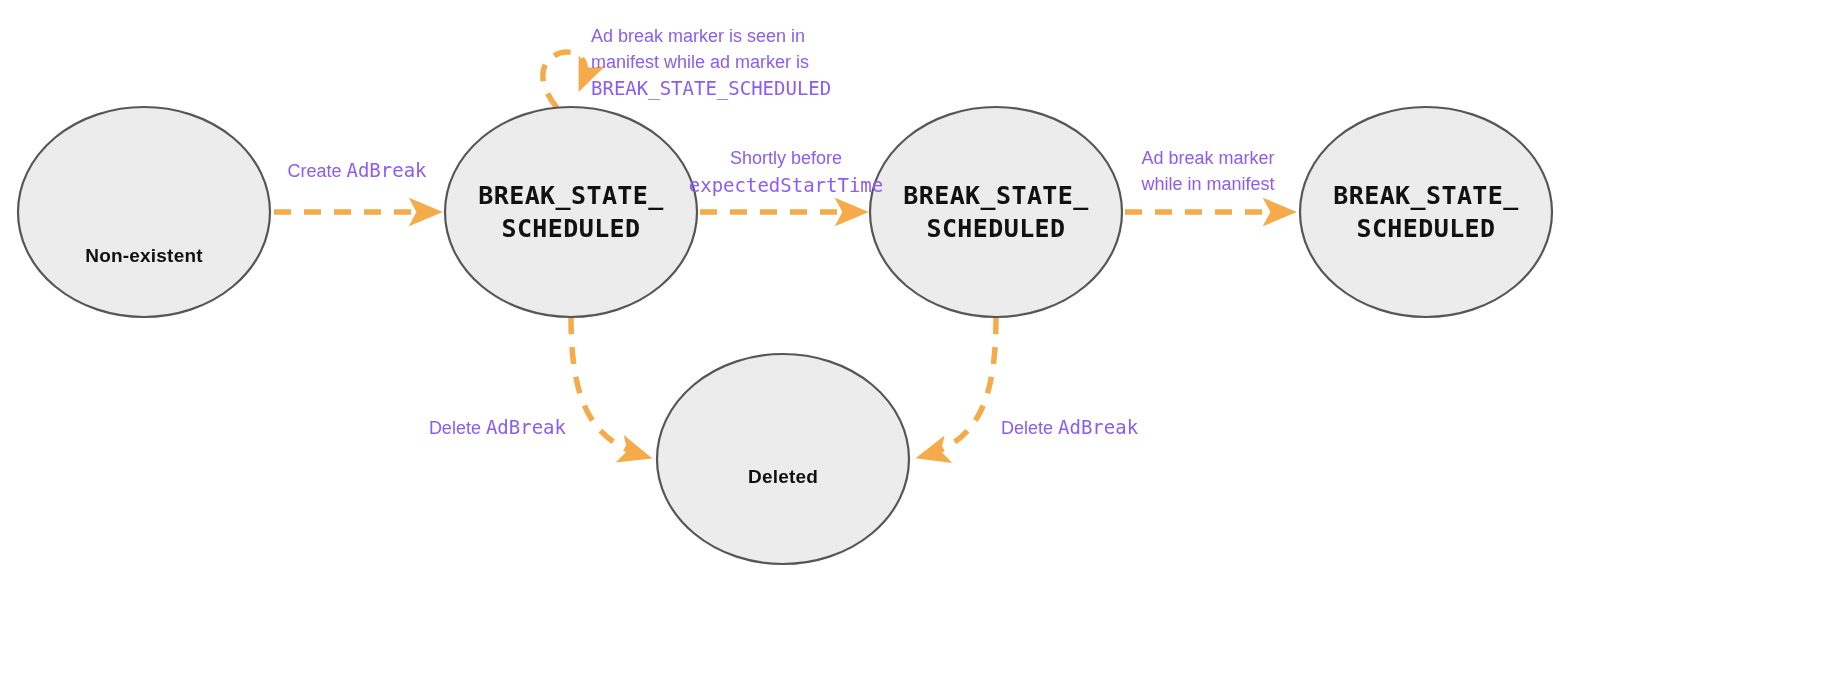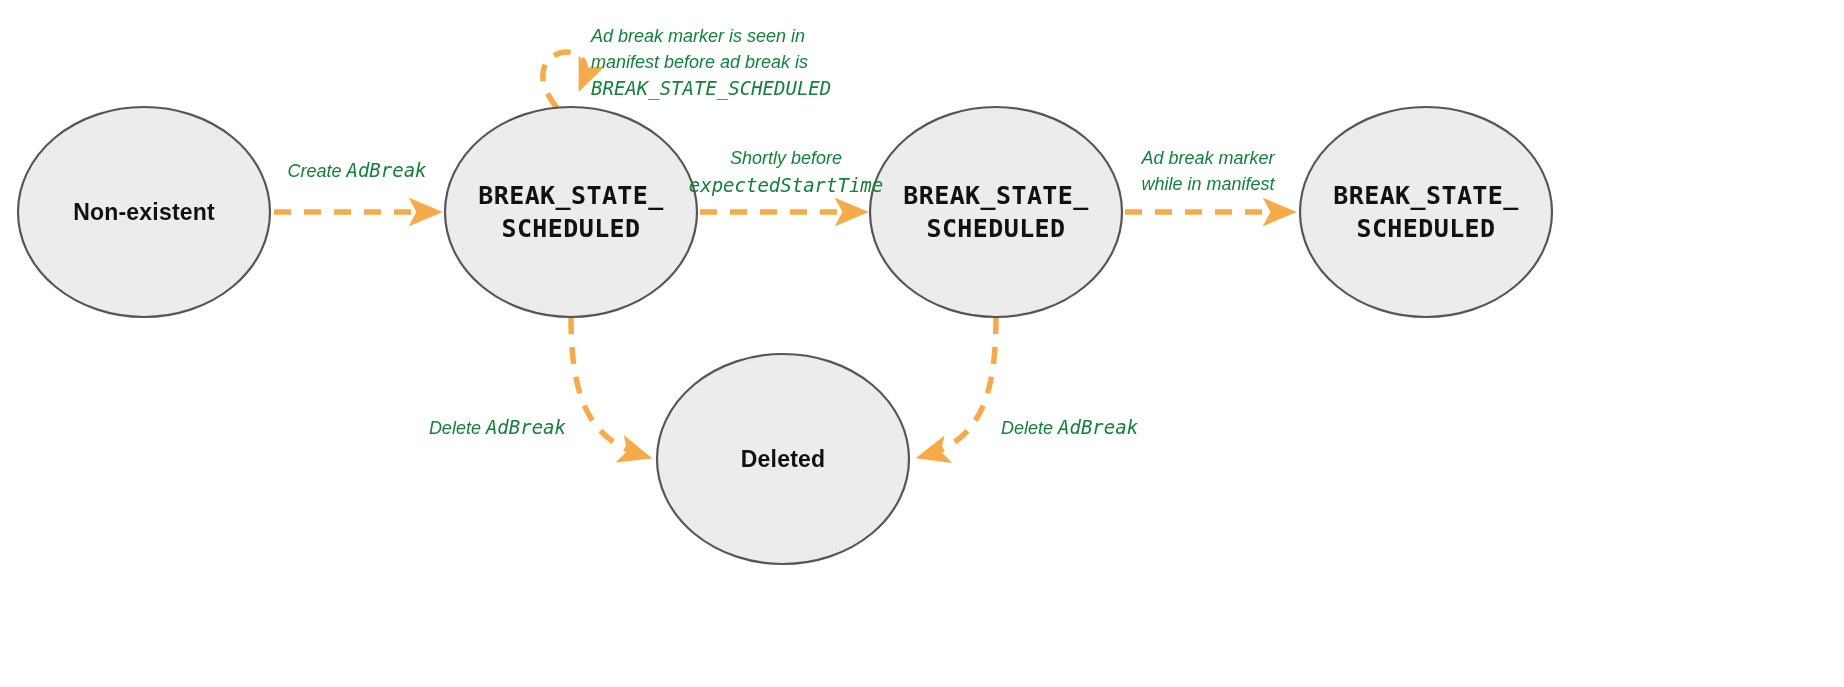--- a/index.html
+++ b/index.html
@@ -37,31 +37,31 @@
   }
   .node-label.mono {
     font-family: "DejaVu Sans Mono", "Liberation Mono", monospace;
     font-weight: bold;
     font-size: 25px;
     letter-spacing: 0.4px;
   }
   .node-label.sans {
     font-family: "Liberation Sans", sans-serif;
     font-weight: bold;
-    font-size: 23px;
+    font-size: 19px;
     letter-spacing: 0.2px;
+    margin-top: 44px;
   }
   .edge-label {
     position: absolute;
-    color: #15803d;
+    color: #8b5cf6;
     font-family: "Liberation Sans", sans-serif;
     font-size: 18px;
     line-height: 1.42;
     white-space: nowrap;
-    font-style: italic;
   }
   .edge-label .mono {
     font-family: "DejaVu Sans Mono", "Liberation Mono", monospace;
     font-size: 19px;
   }
   .edge-label.center { transform: translateX(-50%); }
   .edge-label.right  { transform: translateX(-100%); }
 </style>
 </head>
 <body>
@@ -108,31 +108,31 @@
         <div>SCHEDULED</div>
       </div>
       <div class="node-label mono" style="left: 996px; top: 212px;">
         <div>BREAK_STATE_</div>
         <div>SCHEDULED</div>
       </div>
       <div class="node-label mono" style="left: 1426px; top: 212px;">
         <div>BREAK_STATE_</div>
         <div>SCHEDULED</div>
       </div>
-      <div class="node-label sans" style="left: 783px; top: 459px;">
+      <div class="node-label sans" style="left: 783px; top: 433px;">
         <div>Deleted</div>
       </div>
     </div>
   <div id="edge-labels">
       <div class="edge-label center" style="left: 357px; top: 157px; text-align: right;">
         <div><span>Create </span><span class="mono">AdBreak</span></div>
       </div>
       <div class="edge-label" style="left: 591px; top: 24px;">
         <div><span>Ad break marker is seen in</span></div>
-        <div><span>manifest before ad break is</span></div>
+        <div><span>manifest while ad marker is</span></div>
         <div><span class="mono">BREAK_STATE_SCHEDULED</span></div>
       </div>
       <div class="edge-label center" style="left: 786px; top: 146px; text-align: center;">
         <div><span>Shortly before</span></div>
         <div><span class="mono">expectedStartTime</span></div>
       </div>
       <div class="edge-label center" style="left: 1208px; top: 146px; text-align: right;">
         <div><span>Ad break marker</span></div>
         <div><span>while in manifest</span></div>
       </div>

